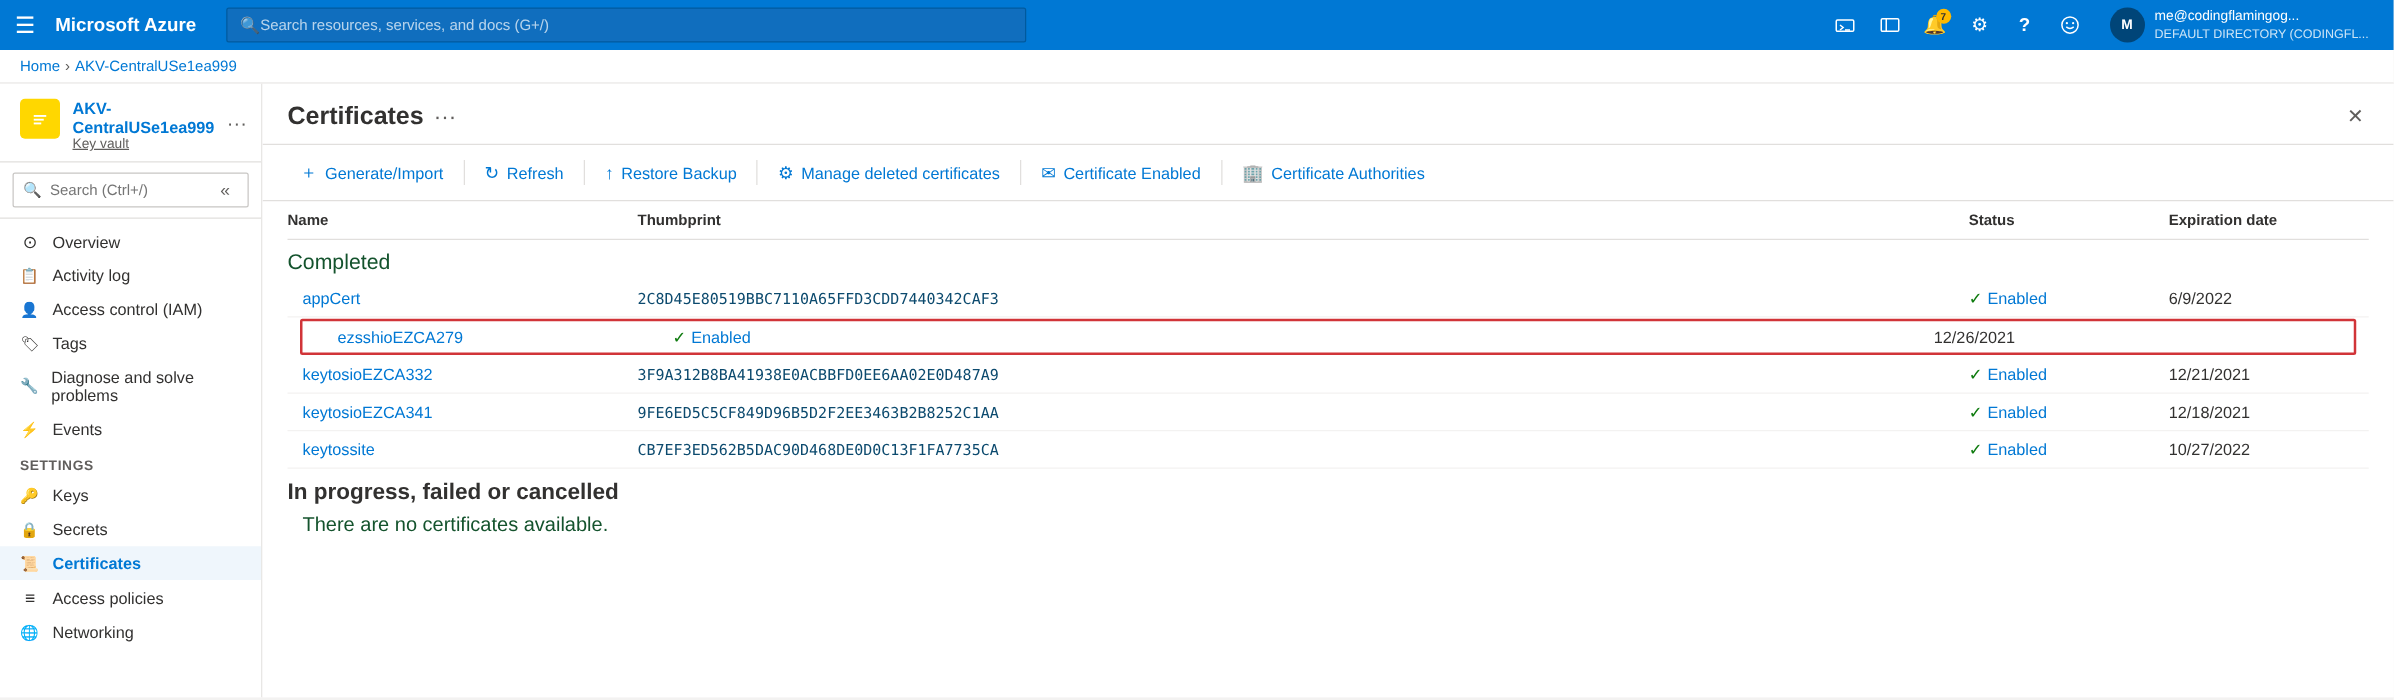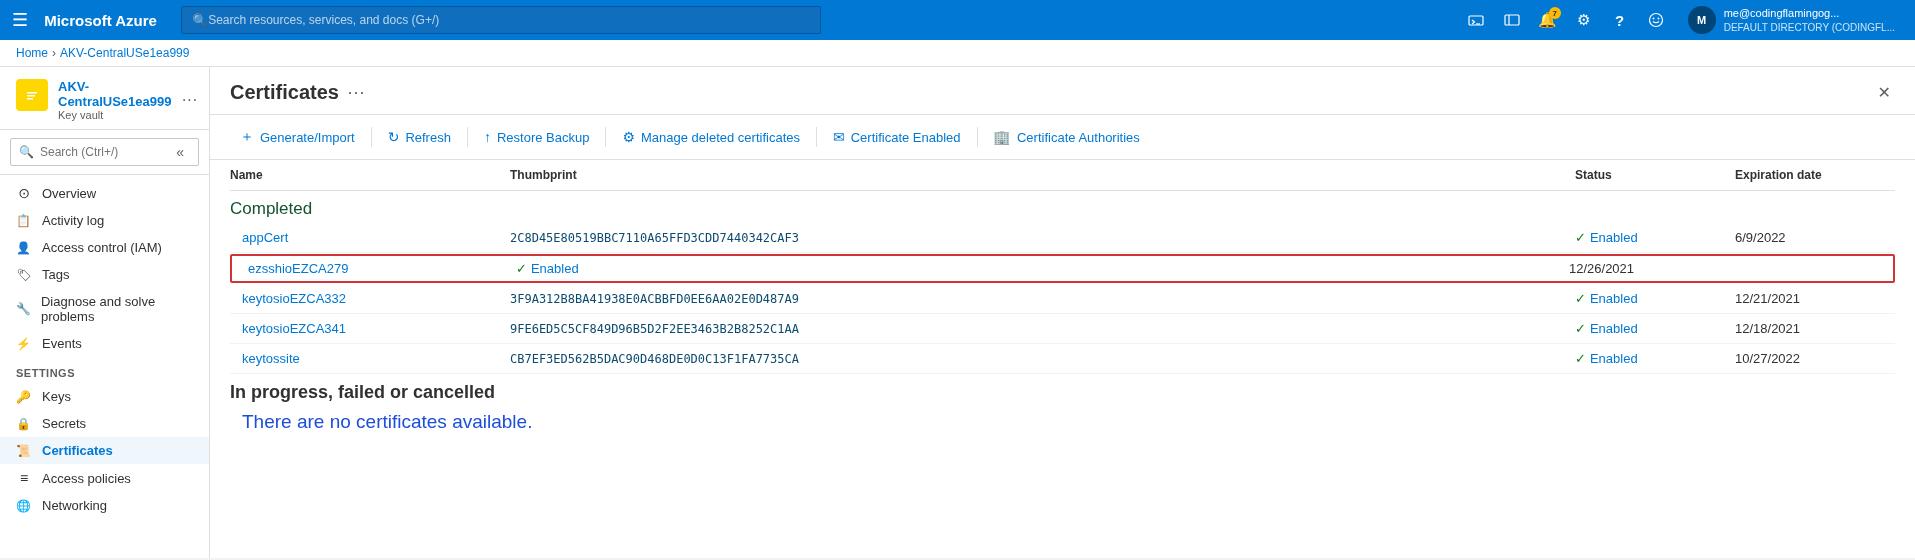--- a/index.html
+++ b/index.html
@@ -121,21 +121,21 @@
     }
     .resource-icon {
       width: 32px; height: 32px;
       background: #ffd700;
       border-radius: 4px;
       display: flex; align-items: center; justify-content: center;
       font-size: 16px; flex-shrink: 0;
     }
     .resource-title-block {}
     .resource-name { font-size: 13px; font-weight: 600; color: #0078d4; }
-    .resource-type { font-size: 11px; color: #605e5c; }
+    .resource-type { font-size: 11px; color: #605e5c; text-decoration: underline; }
     .resource-more { font-size: 16px; color: #605e5c; cursor: pointer; margin-left: auto; align-self: center; }
 
     .sidebar-search {
       padding: 8px 10px;
       border-bottom: 1px solid #e1dfdd;
     }
     .sidebar-search-box {
       display: flex;
       align-items: center;
       border: 1px solid #c8c6c4;
@@ -255,21 +255,21 @@
       border: 2px solid #d13438;
       background: #fff;
       border-radius: 2px;
     }
     .cert-name { color: #0078d4; cursor: pointer; padding-left: 12px; }
     .thumb { color: #0c4a6e; font-size: 12px; font-family: monospace; }
     .status-enabled { color: #0078d4; display: flex; align-items: center; gap: 4px; }
     .status-check { color: #107c10; }
     .expiry { color: #323130; }
     .in-progress-section { padding: 8px 0 4px; font-size: 18px; font-weight: 600; }
-    .no-certs { color: #1d4ed8; font-size: 19px; padding: 4px 0 4px 12px; cursor: pointer; }
+    .no-certs { color: #14532d; font-size: 16px; padding: 4px 0 4px 12px; cursor: pointer; }
   </style>
 </head>
 <body>
 
 <div class="topbar">
   <span class="topbar-hamburger">☰</span>
   <span class="topbar-logo">Microsoft Azure</span>
   <div class="topbar-search">
     <span style="color:rgba(255,255,255,0.7);font-size:13px;">🔍</span>
     <input type="text" placeholder="Search resources, services, and docs (G+/)" style="">
@@ -458,21 +458,21 @@
       <div class="table-row">
         <span class="cert-name">appCert</span>
         <span class="thumb">2C8D45E80519BBC7110A65FFD3CDD7440342CAF3</span>
         <span class="status-enabled">
           <span class="status-check">✓</span>
           <span>Enabled</span>
         </span>
         <span class="expiry">6/9/2022</span>
       </div>
 
-      <div class="table-row highlighted" style="border: 2px solid #d13438; padding: 5px 4px; margin: 1px 0;">
+      <div class="table-row highlighted" style="border: 2px solid #d13438; padding: 5px 16px; margin: 1px 10px;">
         <span class="cert-name">ezsshioEZCA279</span>
         <span class="status-enabled">
           <span class="status-check">✓</span>
           <span>Enabled</span>
         </span>
         <span class="expiry">12/26/2021</span>
       </div>
 
       <div class="table-row">
         <span class="cert-name">keytosioEZCA332</span>

